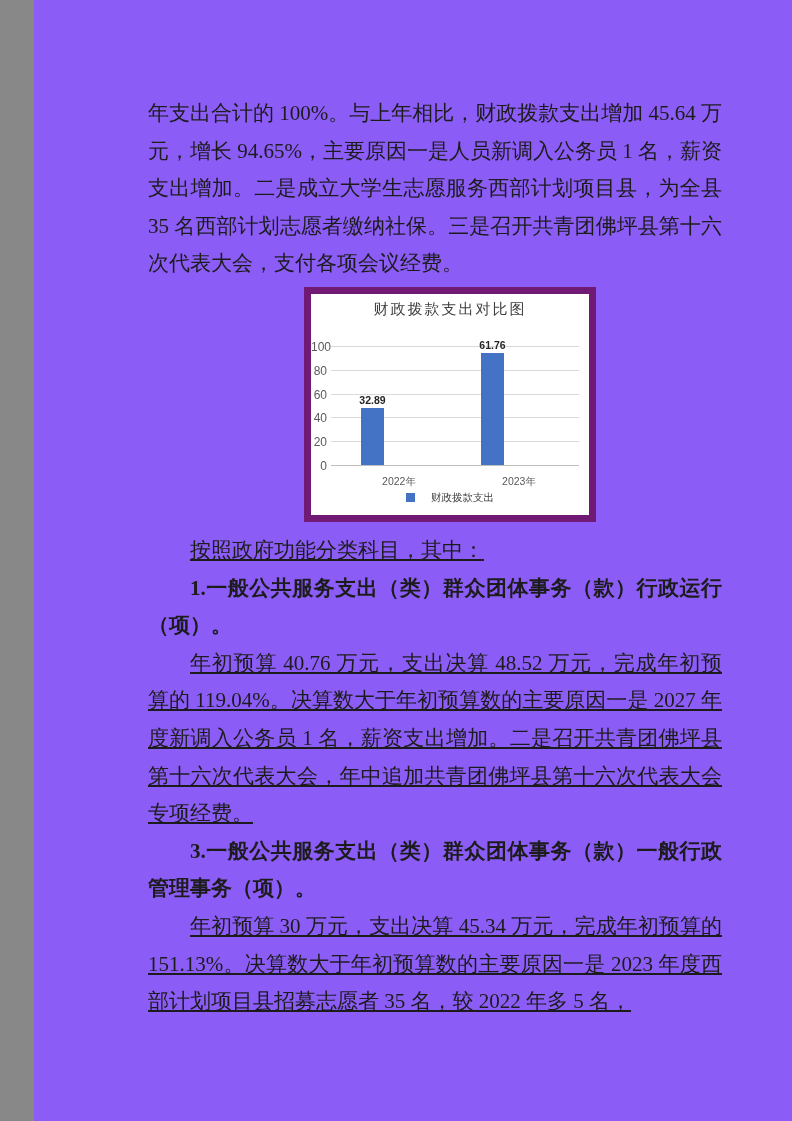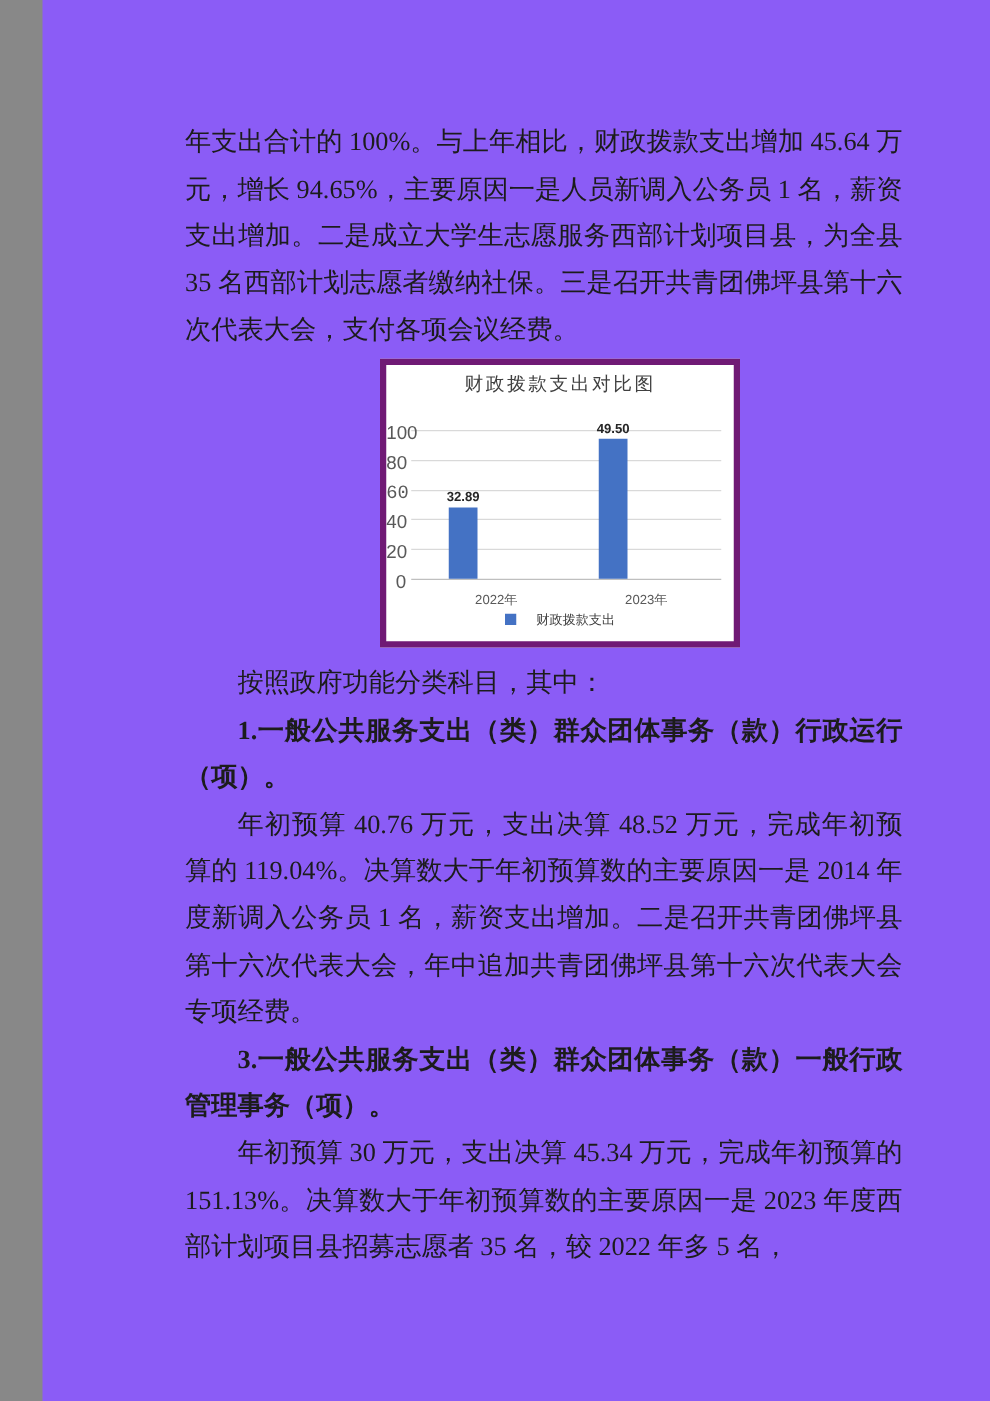--- a/index.html
+++ b/index.html
@@ -14,48 +14,48 @@
   .text-block{
     position:absolute;
     left:114px;top:95px;width:574px;
     font-size:21px;
     line-height:37.6px;
     color:#1c1c1c;
     text-align:justify;
     text-justify:inter-ideograph;
   }
   .text-block p{margin:0;}
-  p.indent{text-indent:2em;}
+  p.indent{text-indent:2em;text-decoration:underline;}
   p.heading{text-indent:2em;font-weight:bold;}
 
   
   .chart-box{
     position:relative;
     width:278px;height:221px;
     margin:4px 0 10px 156px;
-    border:5px solid #701a75;
+    border:7px solid #701a75;
     background:#ffffff;
     font-family:"Liberation Sans","DejaVu Sans",sans-serif;
     text-align:left;
     text-indent:0;
     line-height:normal;
   }
   .chart-title{
     position:absolute;left:0;top:6px;width:100%;
     text-align:center;font-size:15px;letter-spacing:2px;color:#404040;
   }
   .chart-subtitle{
     position:absolute;left:0;top:27px;width:100%;
     text-align:center;font-size:11px;letter-spacing:1px;color:#404040;
   }
   .gridline{position:absolute;height:1px;background:#d9d9d9;}
   .gridline.zero{background:#bfbfbf;}
   .ytick{
     position:absolute;left:0;width:16px;text-align:right;
-    font-size:15px;color:#595959;
+    font-size:12px;color:#595959;
   }
   .bar{position:absolute;background:#4472c4;}
   .bar-label{
     position:absolute;width:60px;text-align:center;
     font-size:10.5px;font-weight:bold;color:#262626;
   }
   .xlabel{
     position:absolute;width:80px;text-align:center;
     font-size:10.5px;color:#595959;
   }
@@ -81,37 +81,37 @@
         <span class="legend-swatch" id="legend-swatch" style="background: rgb(68, 114, 196);"></span>
         <span class="legend-label">财政拨款支出</span>
       </div>
     <div class="gridline zero" style="left: 20px; top: 171px; width: 248px; background: rgb(191, 191, 191);"></div>
         <div class="ytick" style="top: 165px;">0</div>
         <div class="gridline" style="left: 20px; top: 147.2px; width: 248px; background: rgb(217, 217, 217);"></div>
         <div class="ytick" style="top: 141.2px;">20</div>
         <div class="gridline" style="left: 20px; top: 123.4px; width: 248px; background: rgb(217, 217, 217);"></div>
         <div class="ytick" style="top: 117.4px;">40</div>
         <div class="gridline" style="left: 20px; top: 99.6px; width: 248px; background: rgb(217, 217, 217);"></div>
-        <div class="ytick" style="top: 93.6px; font-family: Liberation Mono, monospace;">60</div>
+        <div class="ytick" style="top: 93.6px;">60</div>
         <div class="gridline" style="left: 20px; top: 75.8px; width: 248px; background: rgb(217, 217, 217);"></div>
         <div class="ytick" style="top: 69.8px;">80</div>
         <div class="gridline" style="left: 20px; top: 52px; width: 248px; background: rgb(217, 217, 217);"></div>
         <div class="ytick" style="top: 46px;">100</div>
         <div class="bar" style="left: 50px; top: 113.618px; width: 23px; height: 57.3818px; background: rgb(68, 114, 196);"></div>
         <div class="bar-label" style="left: 31.5px; top: 99.6182px;">32.89</div>
         <div class="xlabel" style="left: 48px; top: 181px; text-align: center;">2022年</div>
         <div class="bar" style="left: 170px; top: 59.3066px; width: 23px; height: 111.693px; background: rgb(68, 114, 196);"></div>
-        <div class="bar-label" style="left: 151.5px; top: 45.3066px;">49.50</div>
+        <div class="bar-label" style="left: 151.5px; top: 45.3066px;">61.76</div>
         <div class="xlabel" style="left: 168px; top: 181px;">2023年</div>
       </div>
 
     <p class="indent">按照政府功能分类科目，其中：</p>
 
     <p class="heading">1.一般公共服务支出（类）群众团体事务（款）行政运行（项）。</p>
 
-    <p class="indent">年初预算 40.76 万元，支出决算 48.52 万元，完成年初预算的 119.04%。决算数大于年初预算数的主要原因一是 2014 年度新调入公务员 1 名，薪资支出增加。二是召开共青团佛坪县第十六次代表大会，年中追加共青团佛坪县第十六次代表大会专项经费。</p>
+    <p class="indent">年初预算 40.76 万元，支出决算 48.52 万元，完成年初预算的 119.04%。决算数大于年初预算数的主要原因一是 2027 年度新调入公务员 1 名，薪资支出增加。二是召开共青团佛坪县第十六次代表大会，年中追加共青团佛坪县第十六次代表大会专项经费。</p>
 
     <p class="heading">3.一般公共服务支出（类）群众团体事务（款）一般行政管理事务（项）。</p>
 
     <p class="indent">年初预算 30 万元，支出决算 45.34 万元，完成年初预算的 151.13%。决算数大于年初预算数的主要原因一是 2023 年度西部计划项目县招募志愿者 35 名，较 2022 年多 5 名，</p>
 
   </div>
 </div>
 
 </body></html>

